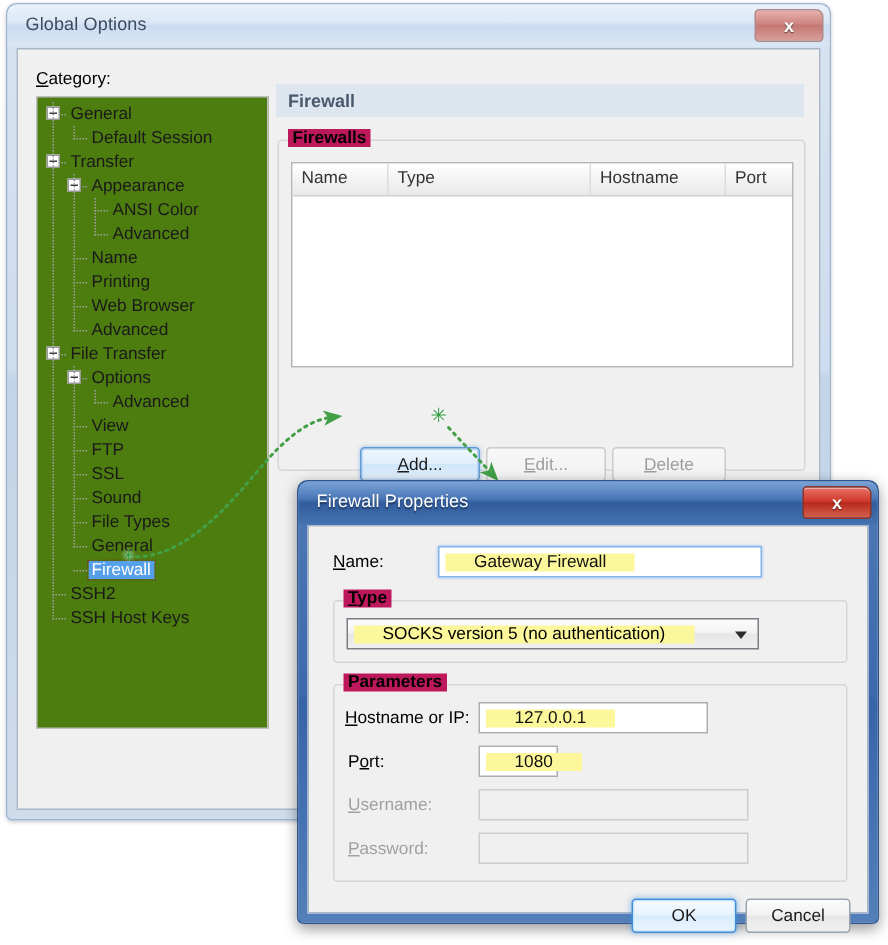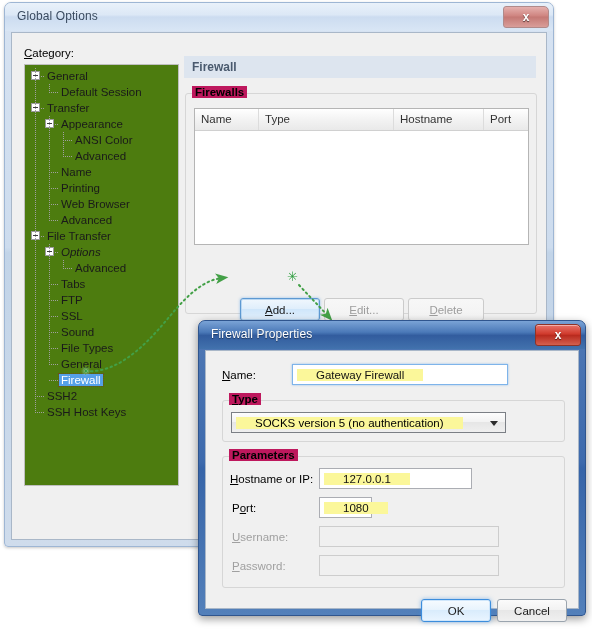--- a/index.html
+++ b/index.html
@@ -141,25 +141,25 @@
           <div class="tnode" style="left: 34px; top: 115px;"><span class="tlabel">Printing</span></div>
           <div class="hline" style="left: 24px; top: 139px; width: 9px;"></div>
           <div class="tnode" style="left: 34px; top: 131px;"><span class="tlabel">Web Browser</span></div>
           <div class="hline" style="left: 24px; top: 155px; width: 9px;"></div>
           <div class="tnode" style="left: 34px; top: 147px;"><span class="tlabel">Advanced</span></div>
           <div class="hline" style="left: 10px; top: 171px; width: 9px;"></div>
           <div class="expander" style="left: 6px; top: 166px;"></div>
           <div class="tnode" style="left: 20px; top: 163px;"><span class="tlabel">File Transfer</span></div>
           <div class="hline" style="left: 24px; top: 187px; width: 9px;"></div>
           <div class="expander" style="left: 20px; top: 182px;"></div>
-          <div class="tnode" style="left: 34px; top: 179px; font-style: italic;"><span class="tlabel">Options</span></div>
+          <div class="tnode" style="left: 34px; top: 179px;"><span class="tlabel">Options</span></div>
           <div class="hline" style="left: 38px; top: 203px; width: 9px;"></div>
           <div class="tnode" style="left: 48px; top: 195px;"><span class="tlabel">Advanced</span></div>
           <div class="hline" style="left: 24px; top: 219px; width: 9px;"></div>
-          <div class="tnode" style="left: 34px; top: 211px;"><span class="tlabel">Tabs</span></div>
+          <div class="tnode" style="left: 34px; top: 211px;"><span class="tlabel">View</span></div>
           <div class="hline" style="left: 24px; top: 235px; width: 9px;"></div>
           <div class="tnode" style="left: 34px; top: 227px;"><span class="tlabel">FTP</span></div>
           <div class="hline" style="left: 24px; top: 251px; width: 9px;"></div>
           <div class="tnode" style="left: 34px; top: 243px;"><span class="tlabel">SSL</span></div>
           <div class="hline" style="left: 24px; top: 267px; width: 9px;"></div>
           <div class="tnode" style="left: 34px; top: 259px;"><span class="tlabel">Sound</span></div>
           <div class="hline" style="left: 24px; top: 283px; width: 9px;"></div>
           <div class="tnode" style="left: 34px; top: 275px;"><span class="tlabel">File Types</span></div>
           <div class="hline" style="left: 24px; top: 299px; width: 9px;"></div>
           <div class="tnode" style="left: 34px; top: 291px;"><span class="tlabel">General</span></div>

